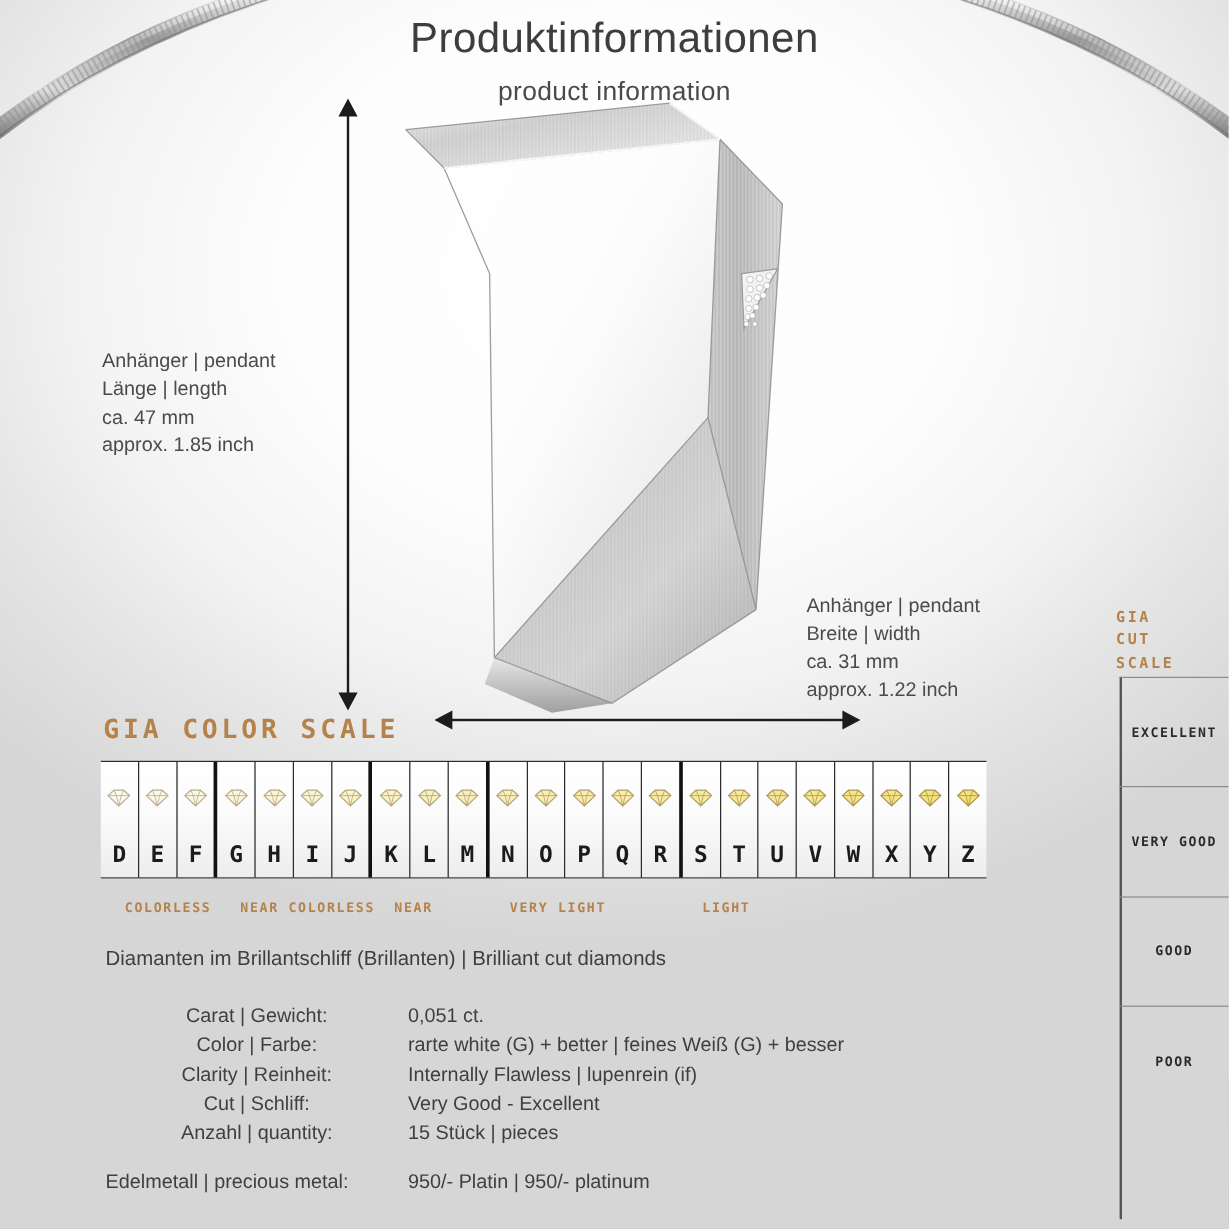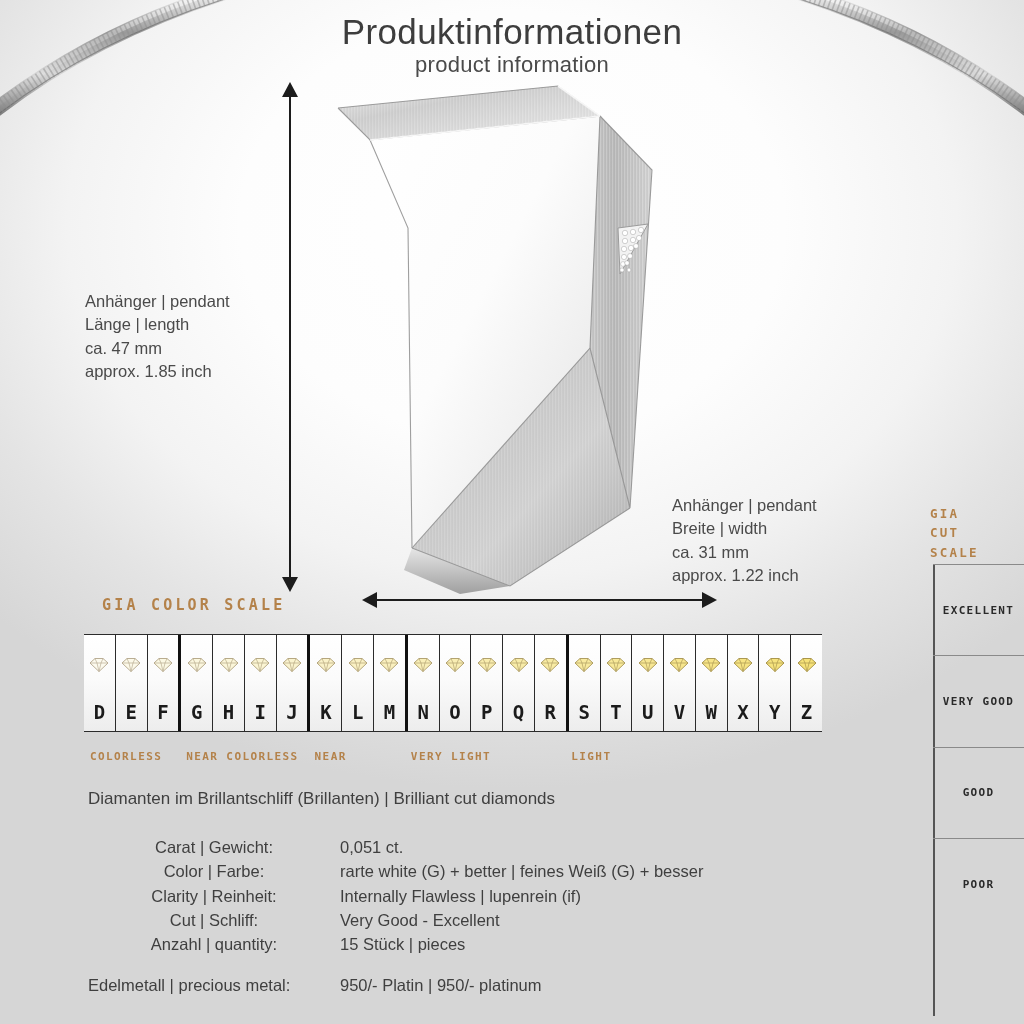--- a/index.html
+++ b/index.html
@@ -13,21 +13,21 @@
     width:1024px;height:1024px;
     background:
       radial-gradient(ellipse 70% 55% at 50% 22%, #ffffff 0%, #fdfdfd 38%, #f3f3f3 62%, #e4e4e4 80%, #d6d6d6 100%),
       linear-gradient(to bottom, #ffffff 0%, #fbfbfb 40%, #e9e9e9 66%, #c9c9c9 86%, #a9a9a9 100%);
     overflow:hidden;
   }
 
   
   .title-wrap{position:absolute;left:0;top:14px;width:1024px;text-align:center;z-index:6;}
   .title-de{font-size:35px;color:#3d3d3d;font-weight:300;letter-spacing:.4px;line-height:1.05;}
-  .title-en{font-size:22px;color:#4a4a4a;font-weight:300;letter-spacing:.3px;margin-top:1px;}
+  .title-en{font-size:22px;color:#4a4a4a;font-weight:300;letter-spacing:.3px;margin-top:12px;}
 
   
   .chain{position:absolute;pointer-events:none;z-index:1;}
 
   
   .pendant{position:absolute;left:300px;top:78px;width:430px;height:520px;z-index:3;}
 
   
   .vline{position:absolute;left:289px;top:92px;width:1.6px;height:490px;background:#1c1c1c;z-index:5;}
   .varrow-up,.varrow-dn{position:absolute;left:282px;width:0;height:0;
@@ -40,38 +40,38 @@
       border-top:8px solid transparent;border-bottom:8px solid transparent;z-index:5;}
   .harrow-l{left:362px;border-right:15px solid #1c1c1c;}
   .harrow-r{left:702px;border-left:15px solid #1c1c1c;}
 
   
   .dim{position:absolute;z-index:6;font-size:16.5px;color:#4a4a4a;line-height:1.42;font-weight:300;}
   .dim-left{left:85px;top:290px;}
   .dim-right{left:672px;top:494px;}
 
   
-  .gia-color-title{position:absolute;left:86px;top:596px;font-size:15px;letter-spacing:3.2px;
-      color:#b4824a;font-weight:700;z-index:6;font-family:"DejaVu Sans Mono", monospace;margin-left:16px;}
+  .gia-color-title{position:absolute;left:86px;top:596px;font-size:22px;letter-spacing:3.2px;
+      color:#b4824a;font-weight:700;z-index:6;font-family:"DejaVu Sans Mono", monospace;}
 
   .scale{position:absolute;left:84px;top:634px;width:738px;height:96px;z-index:6;display:flex;
       border-top:1.5px solid #2b2b2b;border-bottom:1.5px solid #2b2b2b;}
   .cell{flex:1 1 0;position:relative;display:flex;flex-direction:column;
       align-items:center;justify-content:flex-end;
       background:linear-gradient(to bottom,#ffffff 0%,#fbfbfb 45%,#ededed 100%);
       border-left:1px solid #2b2b2b;box-sizing:border-box;}
   .cell:first-child{border-left:none;}
   .cell.bold{border-left:3px solid #111;}
   .cell .gem{position:absolute;top:22px;left:50%;transform:translateX(-50%);width:26px;height:16px;}
   .cell .ltr{font-size:19px;color:#1b1b1b;font-weight:600;padding-bottom:8px;
       font-family:"DejaVu Sans Mono", monospace;letter-spacing:0;}
 
   .cats{position:absolute;left:84px;top:750px;width:738px;height:20px;z-index:6;}
   .cat{position:absolute;font-size:11px;letter-spacing:1.4px;color:#b4824a;font-weight:700;
-      font-family:"DejaVu Sans Mono", monospace;white-space:nowrap;}
+      font-family:"DejaVu Sans Mono", monospace;white-space:nowrap;margin-left:14px;}
 
   
   .spec-head{position:absolute;left:88px;top:789px;font-size:17px;color:#3f3f3f;
       font-weight:300;z-index:6;}
   .spec{position:absolute;left:88px;top:835px;z-index:6;font-size:16.5px;color:#3f3f3f;font-weight:300;}
   .spec-row{display:flex;line-height:1.47;}
   .spec-row .k{width:252px;flex:0 0 252px;text-align:center;}
   .spec-row .v{flex:1 1 auto;}
   .spec-metal{position:absolute;left:88px;top:976px;z-index:6;font-size:16.5px;color:#3f3f3f;
       font-weight:300;display:flex;}

